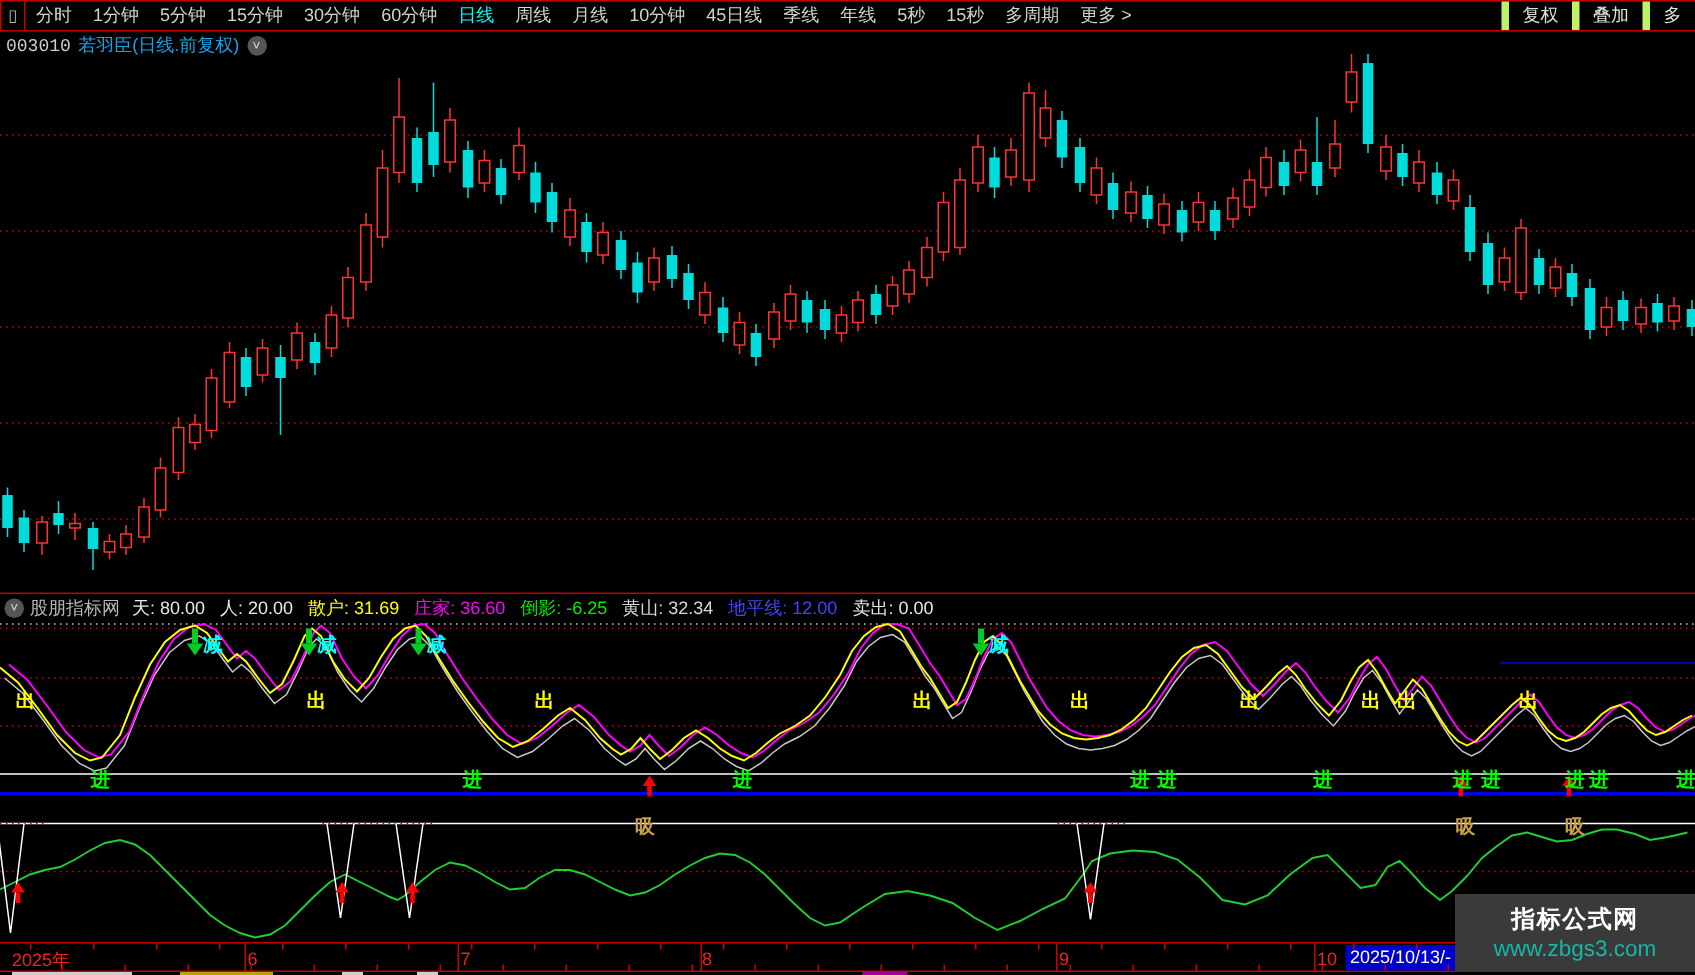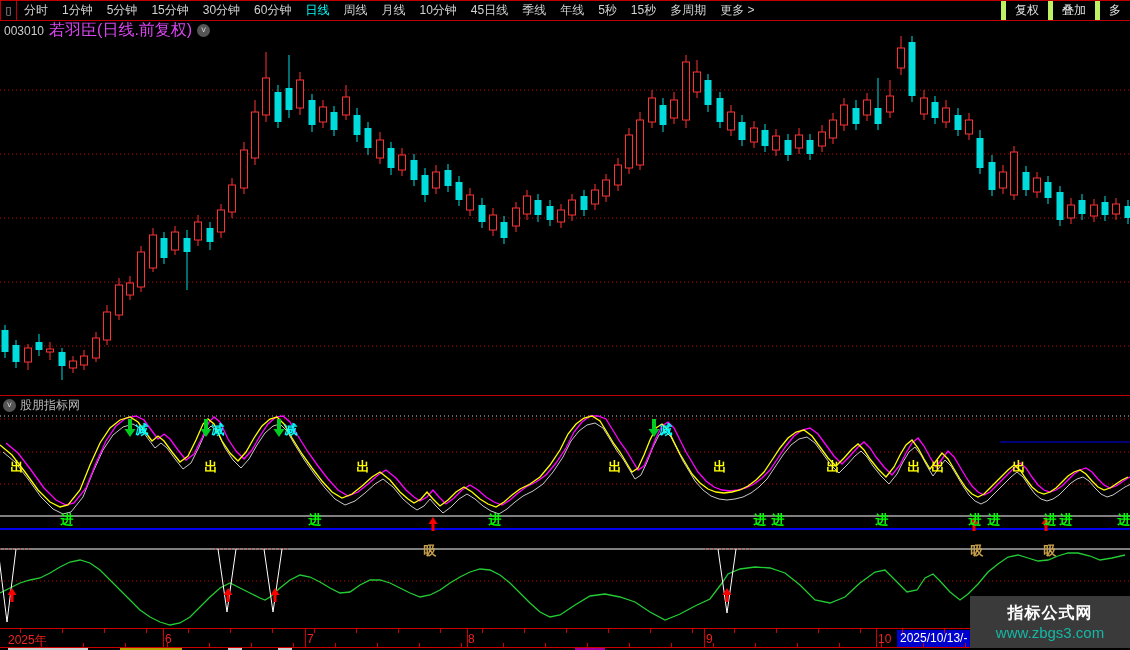--- a/index.html
+++ b/index.html
@@ -10,22 +10,22 @@
            border-top:1px solid #c00000;border-bottom:1px solid #c00000;display:flex;align-items:center;}
   #tb-icon{width:17px;height:19px;box-sizing:border-box;border-right:1px solid #c00000;border-left:1px solid #c00000;
            color:#bbb;font-size:11px;display:flex;align-items:center;justify-content:center;}
   .tb-item{color:#d2d2d2;font-size:12px;padding:0 7px;white-space:nowrap;cursor:default;}
   .tb-item.active{color:#00ffff;}
   #tb-spacer{flex:1;}
   .tb-right{color:#e0e0e0;font-size:12px;padding:0 9px;height:19px;line-height:19px;
             border-left:5px solid #bef264;white-space:nowrap;}
   
   #titlebar{position:absolute;left:0;top:22px;width:1130px;height:17px;display:flex;align-items:center;}
-  #stock-code{color:#cccccc;font-size:12px;margin-left:4px;}
-  #stock-name{color:#d946ef;font-size:16px;margin-left:5px;}
+  #stock-code{color:#cccccc;font-size:12px;margin-left:4px;font-family:Liberation Mono, monospace;}
+  #stock-name{color:#0ea5e9;font-size:12px;margin-left:5px;}
   .circle-badge{display:inline-block;width:13px;height:13px;border-radius:50%;background:#555;color:#ddd;
                 font-size:9px;line-height:13px;text-align:center;margin-left:5px;}
   
   #indheader{position:absolute;left:0;top:395px;width:1130px;height:20px;box-sizing:border-box;
              border-top:1px solid #c00000;display:flex;align-items:center;font-size:12px;}
   #indheader .src{color:#b8b8b8;margin-left:4px;margin-right:8px;}
   .fld{margin-right:10px;white-space:nowrap;}
   
   #axisrow{position:absolute;left:0;top:628px;width:1130px;height:20px;box-sizing:border-box;
            border-top:1px solid #cc0000;border-bottom:1px solid #cc0000;}
@@ -358,20 +358,30 @@
       <polygon points="273.5,429 284.5,429 279,437" fill="#00cc22"></polygon>
       <text x="291" y="434" fill="#00ffff" font-size="13" text-anchor="middle" font-weight="bold" font-family="&quot;Liberation Sans&quot;,&quot;DejaVu Sans&quot;,sans-serif">减</text>
       <rect x="652" y="419" width="4" height="10" fill="#00cc22"></rect>
       <polygon points="648.5,429 659.5,429 654,437" fill="#00cc22"></polygon>
       <text x="666" y="434" fill="#00ffff" font-size="13" text-anchor="middle" font-weight="bold" font-family="&quot;Liberation Sans&quot;,&quot;DejaVu Sans&quot;,sans-serif">减</text>
     </svg>
 
   <div id="indheader">
     <span class="circle-badge" style="margin-left:3px;">˅</span>
     <span class="src">股朋指标网</span>
+    <span id="ind-fields" style="display: inline-flex;">
+        <span class="fld" style="color: rgb(232, 232, 232);">天: 80.00</span>
+        <span class="fld" style="color: rgb(232, 232, 232);">人: 20.00</span>
+        <span class="fld" style="color: rgb(255, 255, 0);">散户: 31.69</span>
+        <span class="fld" style="color: rgb(255, 0, 255);">庄家: 36.60</span>
+        <span class="fld" style="color: rgb(0, 238, 0);">倒影: -6.25</span>
+        <span class="fld" style="color: rgb(216, 216, 216);">黄山: 32.34</span>
+        <span class="fld" style="color: rgb(68, 68, 255);">地平线: 12.00</span>
+        <span class="fld" style="color: rgb(232, 232, 232);">卖出: 0.00</span>
+      </span>
   </div>
 
   <div id="axisrow">
     <span class="ax-lbl" style="left:8px;text-align:center;">2025年</span>
     <div id="datebox" style="left: 897px; width: 72px;"><span>2025/10/13/-</span></div>
   <span class="ax-lbl" style="left: 165px;">6</span>
       <span class="ax-lbl" style="left: 307px;">7</span>
       <span class="ax-lbl" style="left: 468px;">8</span>
       <span class="ax-lbl" style="left: 706px;">9</span>
       <span class="ax-lbl" style="left: 878px;">10</span>

